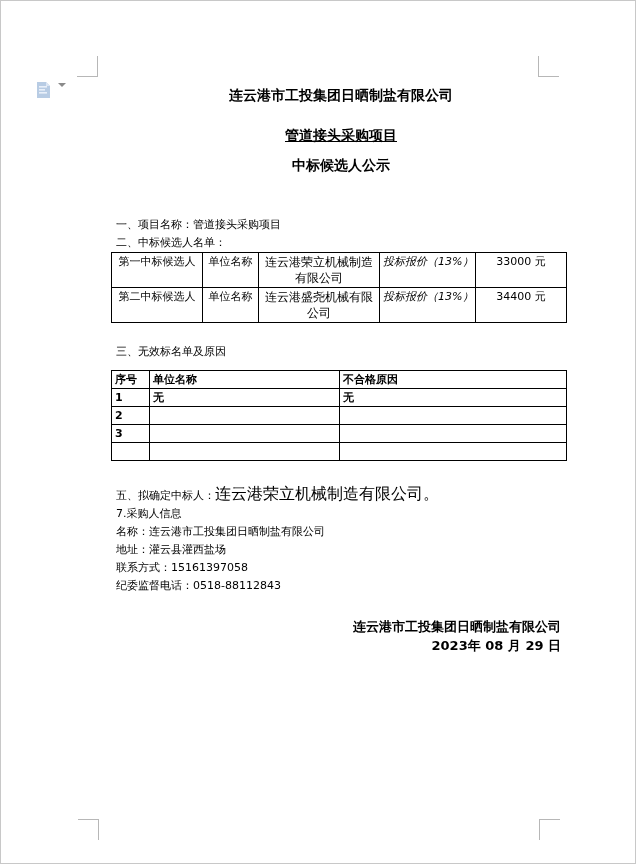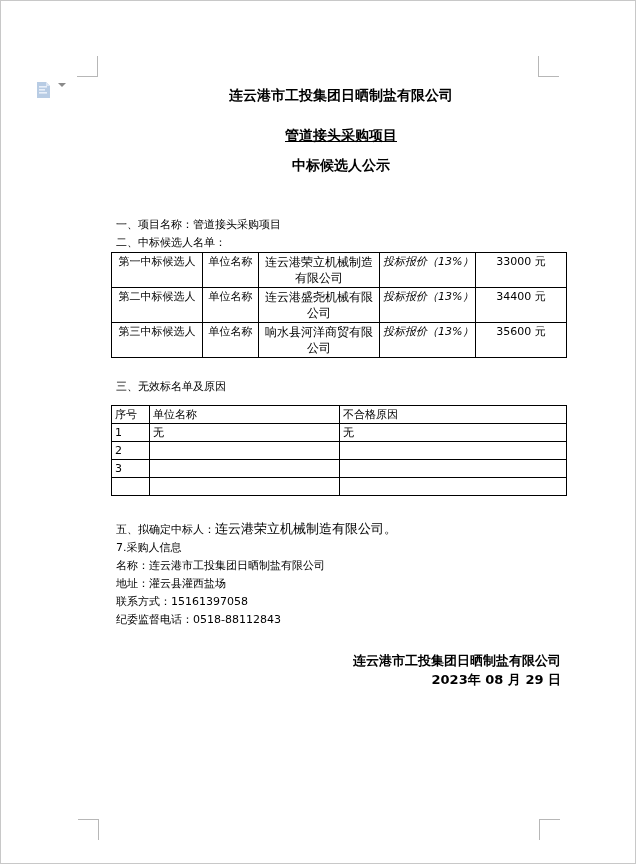--- a/index.html
+++ b/index.html
@@ -30,29 +30,29 @@
 
   .title { margin:0; font-size:14px; line-height:17px; font-weight:bold; text-align:center; }
   .t1 { margin-top:3px; }
   .t2 { margin-top:23px;text-decoration:underline; }
   .t3 { margin-top:13px; }
 
   .body { margin:0; font-size:11px; line-height:18px; }
   .s1 { margin-top:42px; }
   .s3 { margin-top:20px; }
   .s5 { margin-top:24px; }
-  .s5 .big { font-size:13px; }
+  .s5 .big { font-size:16px; }
 
   table { border-collapse:collapse; table-layout:fixed; width:455px; margin-left:-5px; }
   td { border:1px solid #000; font-size:11px; vertical-align:top; padding:1px 3px; overflow:hidden; }
   .t-candidates td { height:32px; line-height:16px;text-align:center; }
   .t-candidates .unit-cell { font-size:12px;border-radius:13px; }
   .t-candidates .nowrap { white-space:nowrap;font-style:italic; }
   .t-invalid { margin-top:9px; }
-  .t-invalid td { height:15px; line-height:15px; }
+  .t-invalid td { height:15px; line-height:15px;font-weight:bold; }
 
   .footer { margin-top:22px; text-align:right; font-weight:bold; font-size:13px; line-height:19px; padding-right:5px; }
   .footer p { margin:0; }
 </style>
 </head>
 <body>
 
 <div class="page">
 
   <div class="crop tl"></div>
@@ -99,27 +99,20 @@
           <td class="nowrap">投标报价（13%）</td>
           <td>33000 元</td>
         </tr>
         <tr>
           <td>第二中标候选人</td>
           <td>单位名称</td>
           <td class="unit-cell">连云港盛尧机械有限公司</td>
           <td class="nowrap">投标报价（13%）</td>
           <td>34400 元</td>
         </tr>
-        <tr>
-          <td>第三中标候选人</td>
-          <td>单位名称</td>
-          <td class="unit-cell">响水县河洋商贸有限公司</td>
-          <td class="nowrap">投标报价（13%）</td>
-          <td>35600 元</td>
-        </tr>
       </tbody>
     </table>
 
     <p class="body s3">三、无效标名单及原因</p>
 
     <table class="t-invalid">
       <colgroup>
         <col style="width:38px">
           <col style="width:190px">
           <col style="width:227px">

